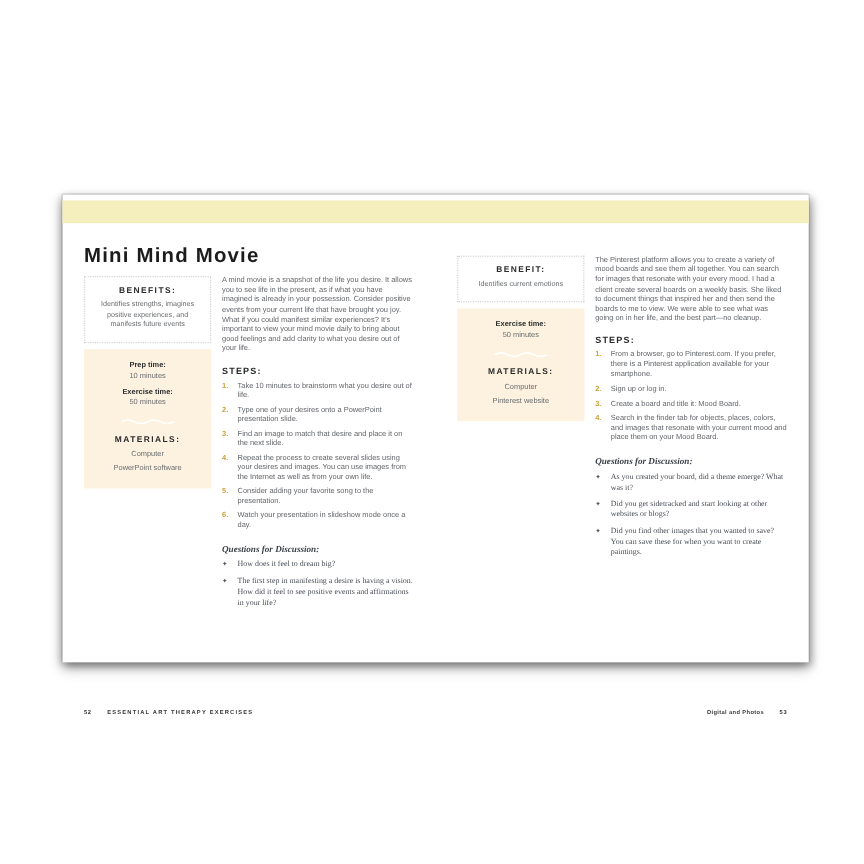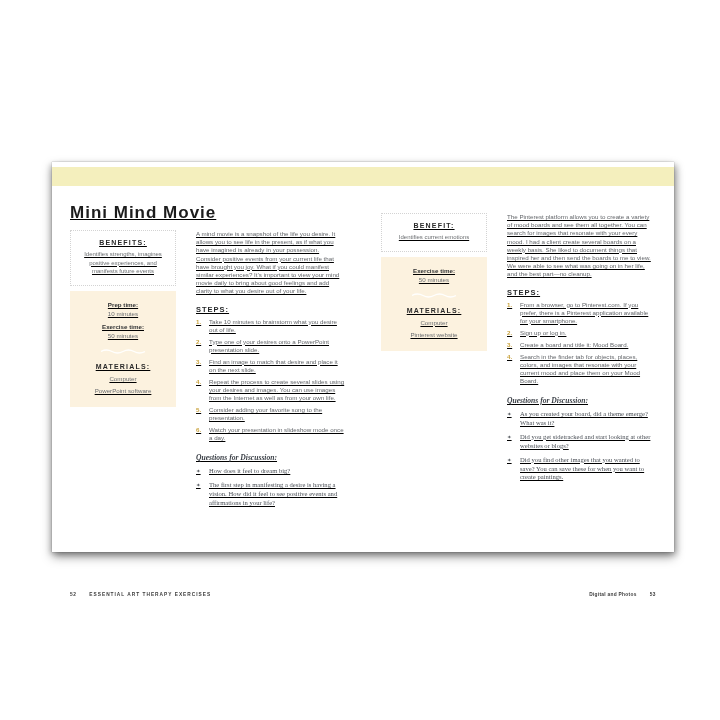--- a/index.html
+++ b/index.html
@@ -5,28 +5,28 @@
   html,body{margin:0;padding:0;}
   body{
     width:720px;height:720px;background:#ffffff;position:relative;overflow:hidden;
     font-family:"Liberation Sans", sans-serif;
   }
   .book{
     position:absolute;left:52px;top:162px;width:622px;height:390px;background:#ffffff;
     box-shadow:0 5px 10px rgba(0,0,0,0.35), 3px 3px 6px rgba(0,0,0,0.22), -2px 2px 5px rgba(0,0,0,0.15), 0 0 1px #9a9a9a;
   }
   .band{margin-top:5px;height:19px;background:#f4efbd;}
-  .page{position:absolute;top:0;width:311px;height:456px;text-decoration:underline;}
+  .page{position:absolute;top:0;width:311px;height:456px;}
   .page.left{left:0;}
   .page.right{left:311px;}
   .page-inner{padding:42px 18px 0 18px;}
   .page-title{
     font-size:17px;font-weight:bold;letter-spacing:1px;color:#1c1c1c;margin:0;line-height:1;
   }
-  .cols{display:flex;gap:20px;margin-top:9px;}
+  .cols{display:flex;gap:9px;margin-top:9px;}
   .sidebar{width:106px;flex-shrink:0;}
   .benefit-box{border:1px dotted #d3d3d3;background:#ffffff;text-align:center;padding:8px 5px 9px;}
   .bhead{font-size:7px;font-weight:bold;letter-spacing:1.2px;color:#2a2a2a;margin-bottom:4px;}
   .btext{font-size:6px;line-height:1.45;color:#6b6e71;}
   .cream-box{background:#fcf2df;margin-top:5px;padding:10px 6px 13px;text-align:center;}
   .time-label{font-size:6.2px;font-weight:bold;color:#2f3133;margin-top:6px;}
   .time-label:first-child{margin-top:0;}
   .time-value{font-size:6.2px;color:#6b6e71;margin-top:2px;}
   .wavy{display:block;margin:9px auto 1px;}
   .mhead{font-size:7px;font-weight:bold;letter-spacing:1.2px;color:#2a2a2a;margin-top:8px;}

